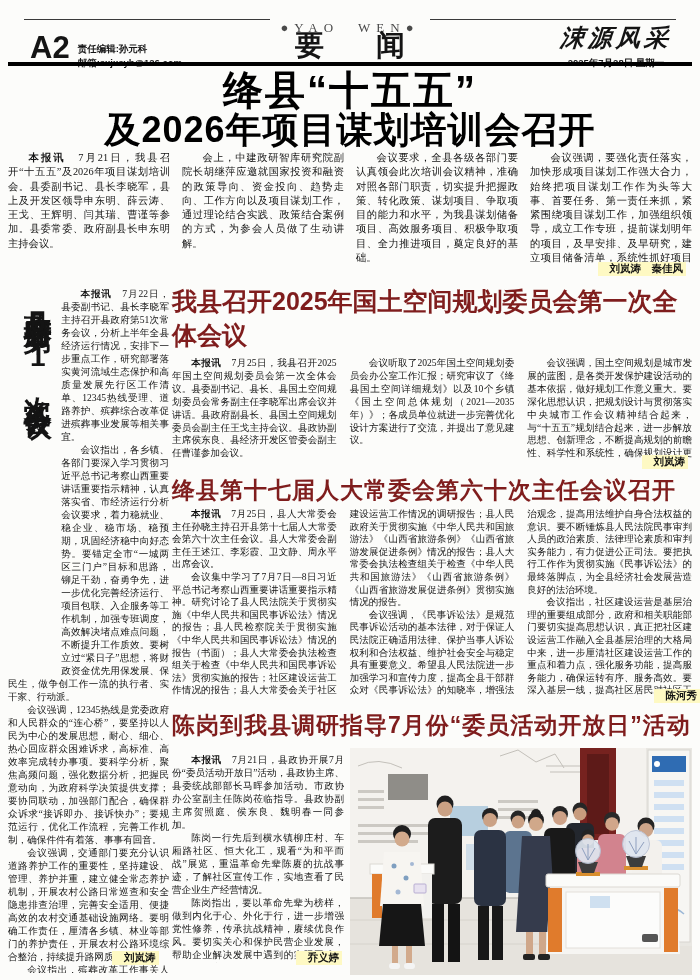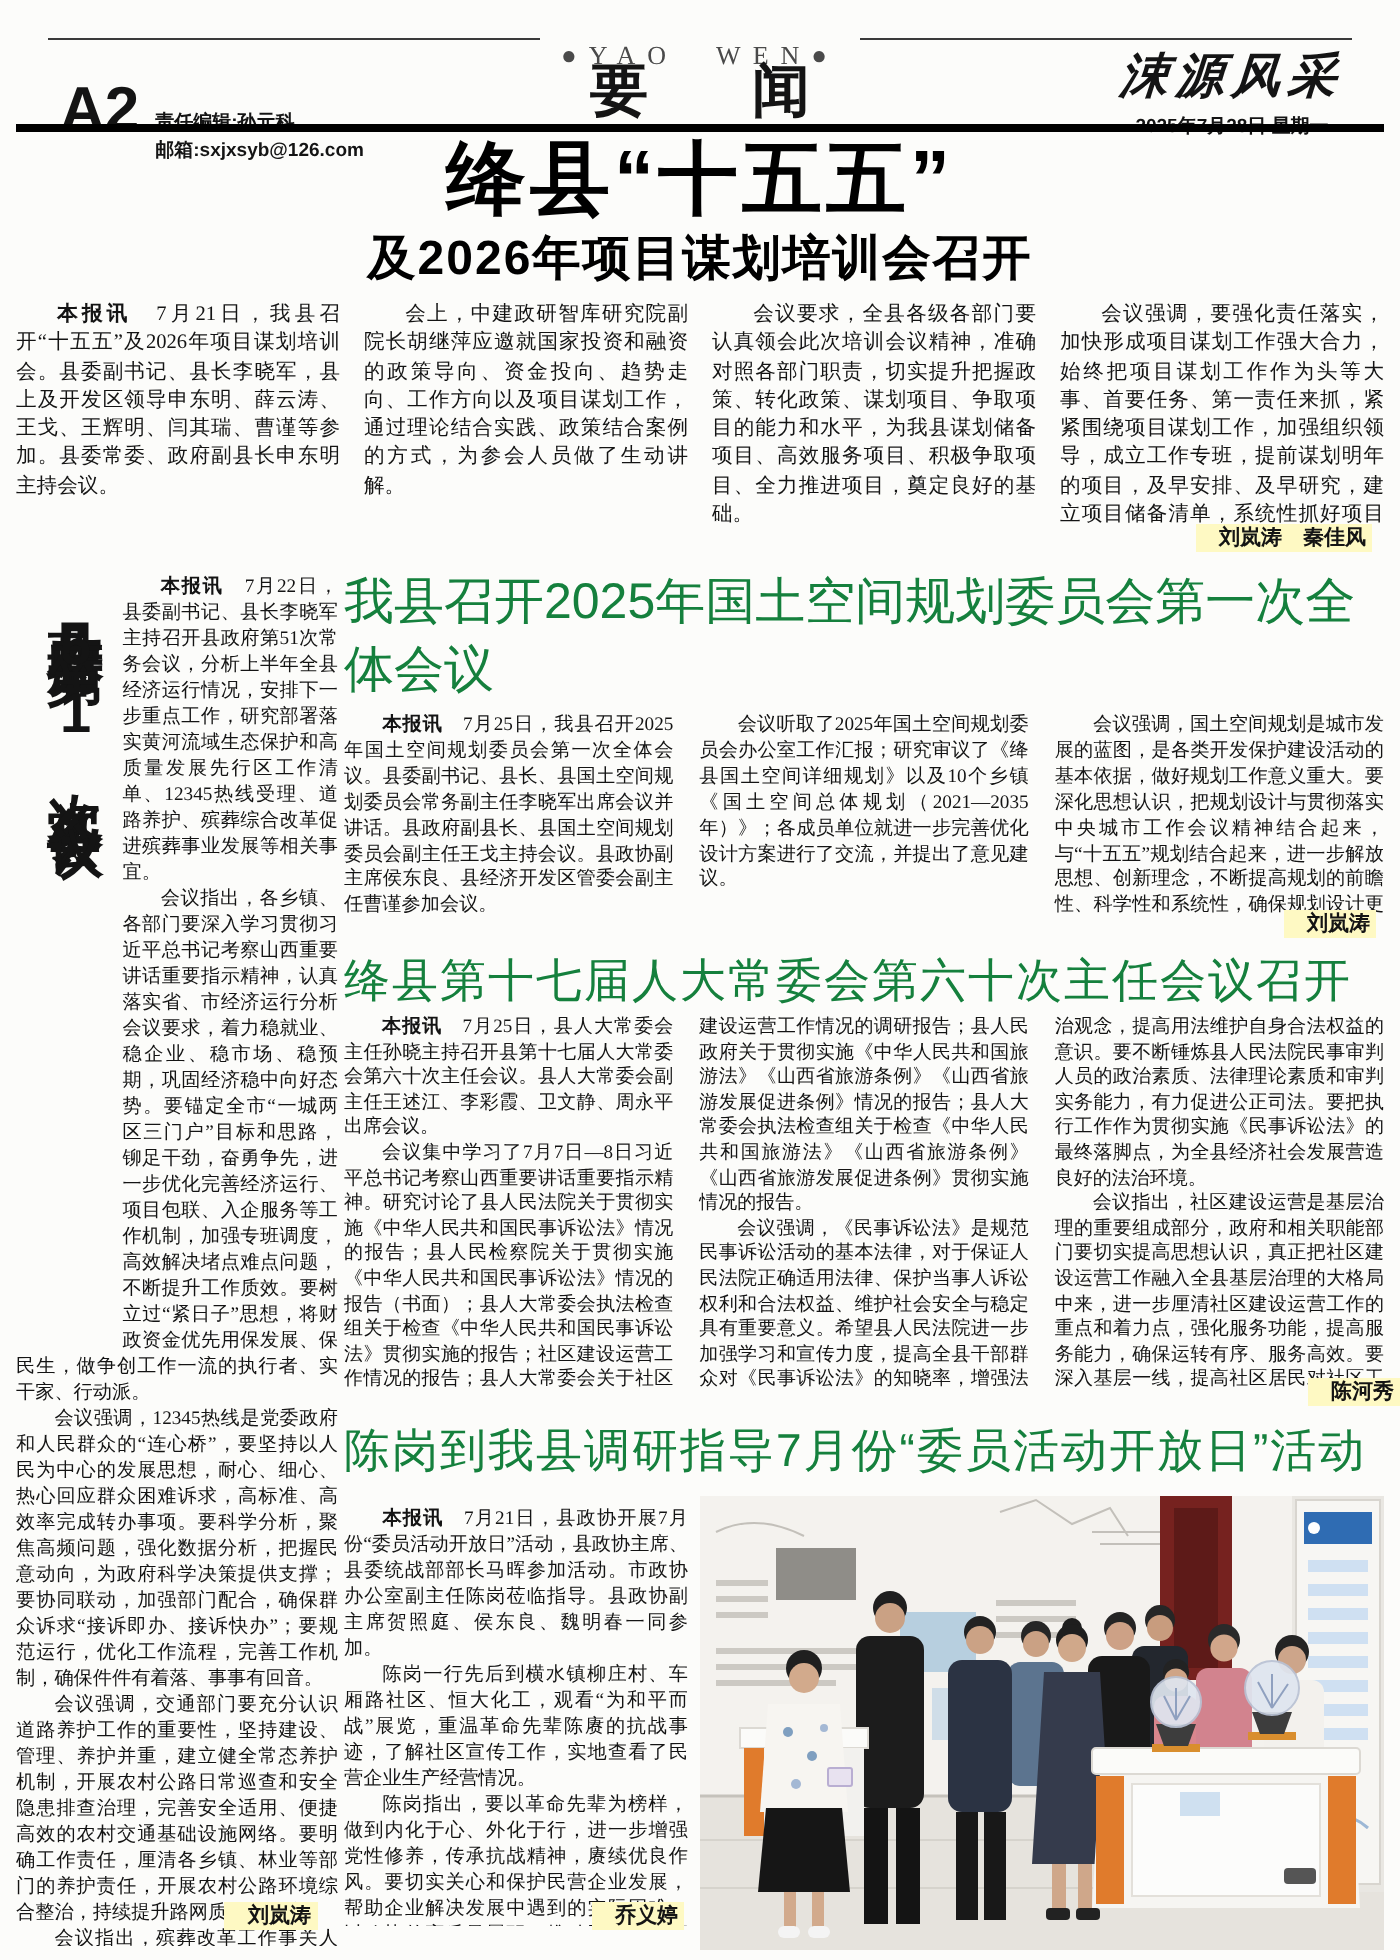--- a/index.html
+++ b/index.html
@@ -3,55 +3,55 @@
 <meta charset="utf-8">
 <style>
   html,body{margin:0;padding:0;background:#d8d6d2;}
   .page{position:relative;width:700px;height:980px;background:#fcfcfa;overflow:hidden;
         font-family:"Liberation Serif",serif;color:#141414;}
   
   .hdr-line{position:absolute;top:19px;left:24px;right:24px;display:flex;align-items:flex-start;}
   .hdr-line .seg{flex:1;height:1px;background:#3a3a3a;}
   .hdr-line .pinyin{padding:0 10px;font-size:13px;letter-spacing:6px;color:#4a4a4a;
         font-family:"Liberation Serif",serif;white-space:nowrap;}
-  .edition-block{position:absolute;top:39px;left:30px;display:flex;align-items:flex-start;}
+  .edition-block{position:absolute;top:26px;left:30px;display:flex;align-items:center;}
   .edition{font-family:"Liberation Sans",sans-serif;font-weight:900;font-size:31px;line-height:1;}
   .editor{margin-left:8px;font-size:9.5px;line-height:1.45;font-weight:bold;
         font-family:"Liberation Sans",sans-serif;margin-top:16px;}
   .section-name{position:absolute;top:26px;left:50%;transform:translateX(-50%);
         font-size:29px;font-weight:bold;white-space:nowrap;}
   .section-name .gap{display:inline-block;width:52px;}
   .masthead-block{position:absolute;top:22px;right:28px;text-align:center;}
   .masthead{font-size:24px;font-weight:bold;font-style:italic;letter-spacing:4px;
         transform:skewX(-4deg);white-space:nowrap;}
   .date-line{font-size:9.5px;font-weight:bold;margin-top:3px;font-family:"Liberation Sans",sans-serif;}
   .thick-rule{position:absolute;top:62px;left:8px;right:8px;height:4px;background:#000;}
   
   .headline{position:absolute;top:69px;left:0;width:100%;text-align:center;
         font-family:"Liberation Sans",sans-serif;font-weight:900;color:#000;}
   .headline .l1{font-size:40px;line-height:42px;letter-spacing:2px;}
-  .headline .l2{font-size:24px;line-height:38px;letter-spacing:1px;}
+  .headline .l2{font-size:36px;line-height:38px;letter-spacing:1px;}
   
   .art p{margin:0;text-indent:2em;text-align:justify;}
   .lead{font-weight:bold;}
   .byline{position:absolute;font-weight:bold;font-size:10.5px;background:#fef9c3;
         padding:0 3px 0 12px;white-space:nowrap;}
   
   .a1-body{position:absolute;top:151px;left:8px;width:684px;height:128px;
         column-count:4;column-gap:12px;overflow:hidden;}
   .a1-body p{font-size:10.3px;line-height:14.3px;}
   
   .left-art{position:absolute;top:287px;left:8px;width:161px;height:686px;overflow:hidden;}
   .left-art p{font-size:9.6px;line-height:13px;}
   .v-title{float:left;writing-mode:vertical-rl;text-orientation:upright;height:376px;
         margin:2px 9px 4px 14px;font-family:"Liberation Sans",sans-serif;font-weight:900;
         font-size:28px;line-height:1.08;letter-spacing:3px;}
   
   .mid-title{position:absolute;left:172px;width:520px;font-family:"Liberation Sans",sans-serif;
-        font-weight:400;color:#15803d;}
+        font-weight:700;color:#7f1d1d;}
   .t-planning{top:284px;font-size:25px;line-height:34px;}
   .t-npc{top:477px;font-size:23px;line-height:26px;letter-spacing:1px;white-space:nowrap;}
   .t-cppcc{top:712px;font-size:23px;line-height:26px;letter-spacing:1px;white-space:nowrap;}
   .planning-body{position:absolute;top:357px;left:172px;width:520px;height:112px;
         column-count:3;column-gap:13px;overflow:hidden;}
   .planning-body p{font-size:9.6px;line-height:12.9px;}
   .npc-body{position:absolute;top:508px;left:172px;width:520px;height:197px;
         column-count:3;column-gap:13px;overflow:hidden;}
   .npc-body p{font-size:9.5px;line-height:12.6px;}
   .cppcc-body{position:absolute;top:753px;left:172px;width:172px;height:210px;overflow:hidden;}

